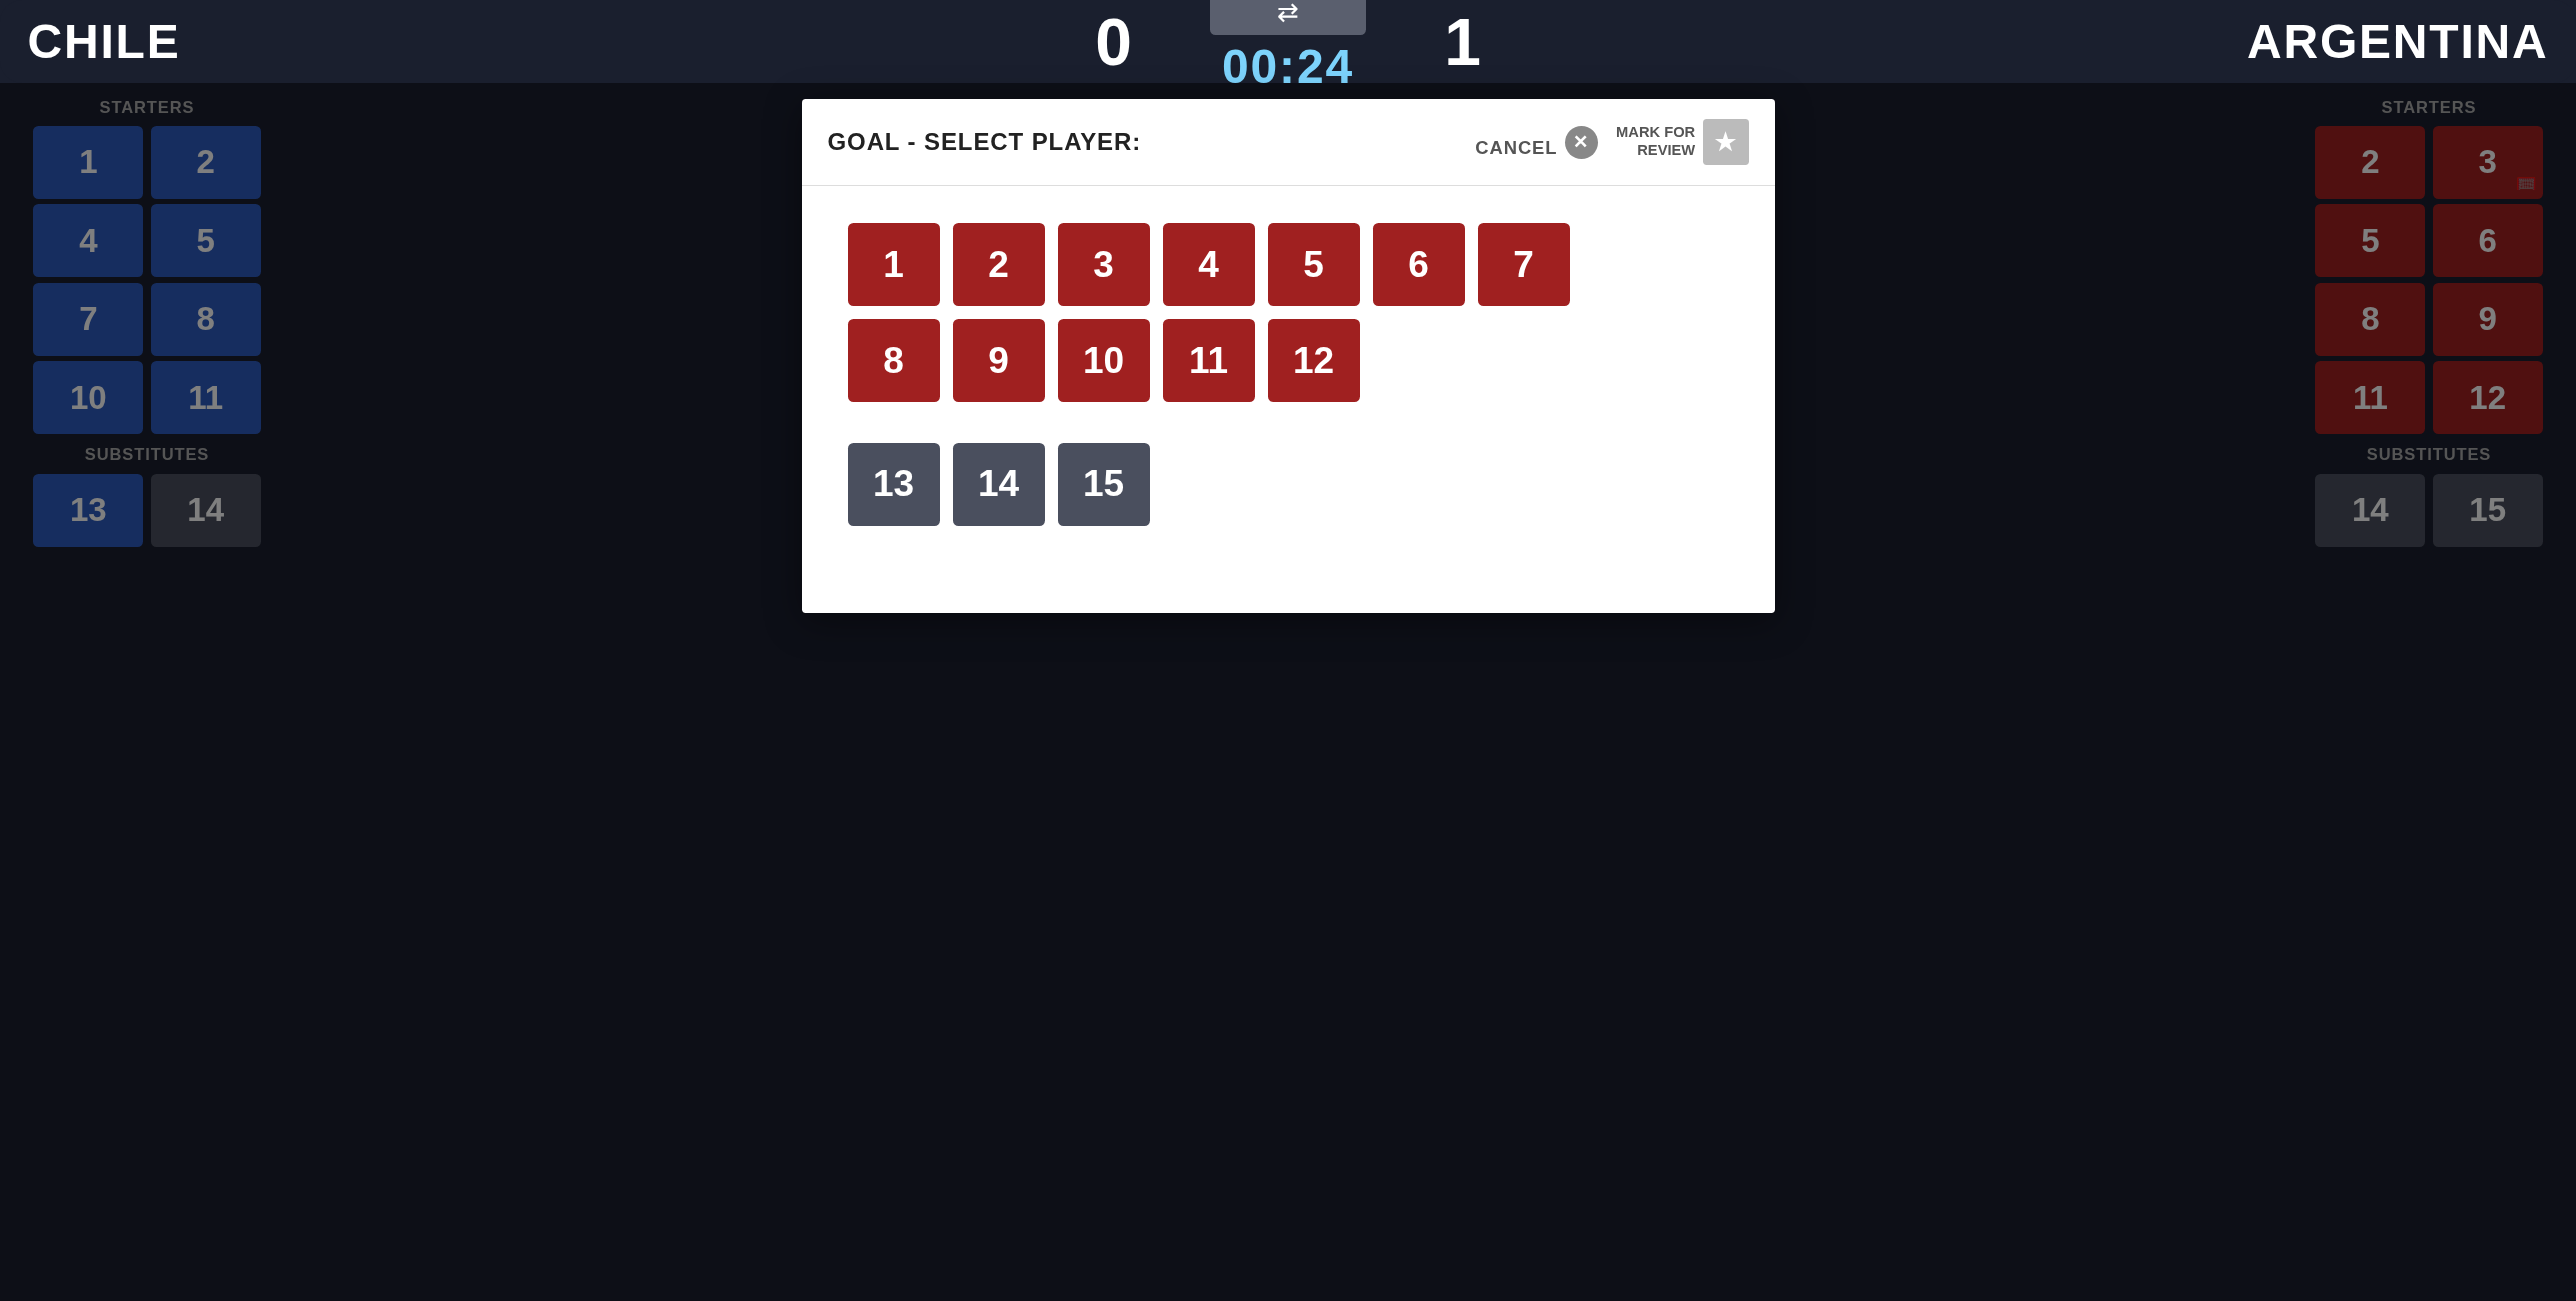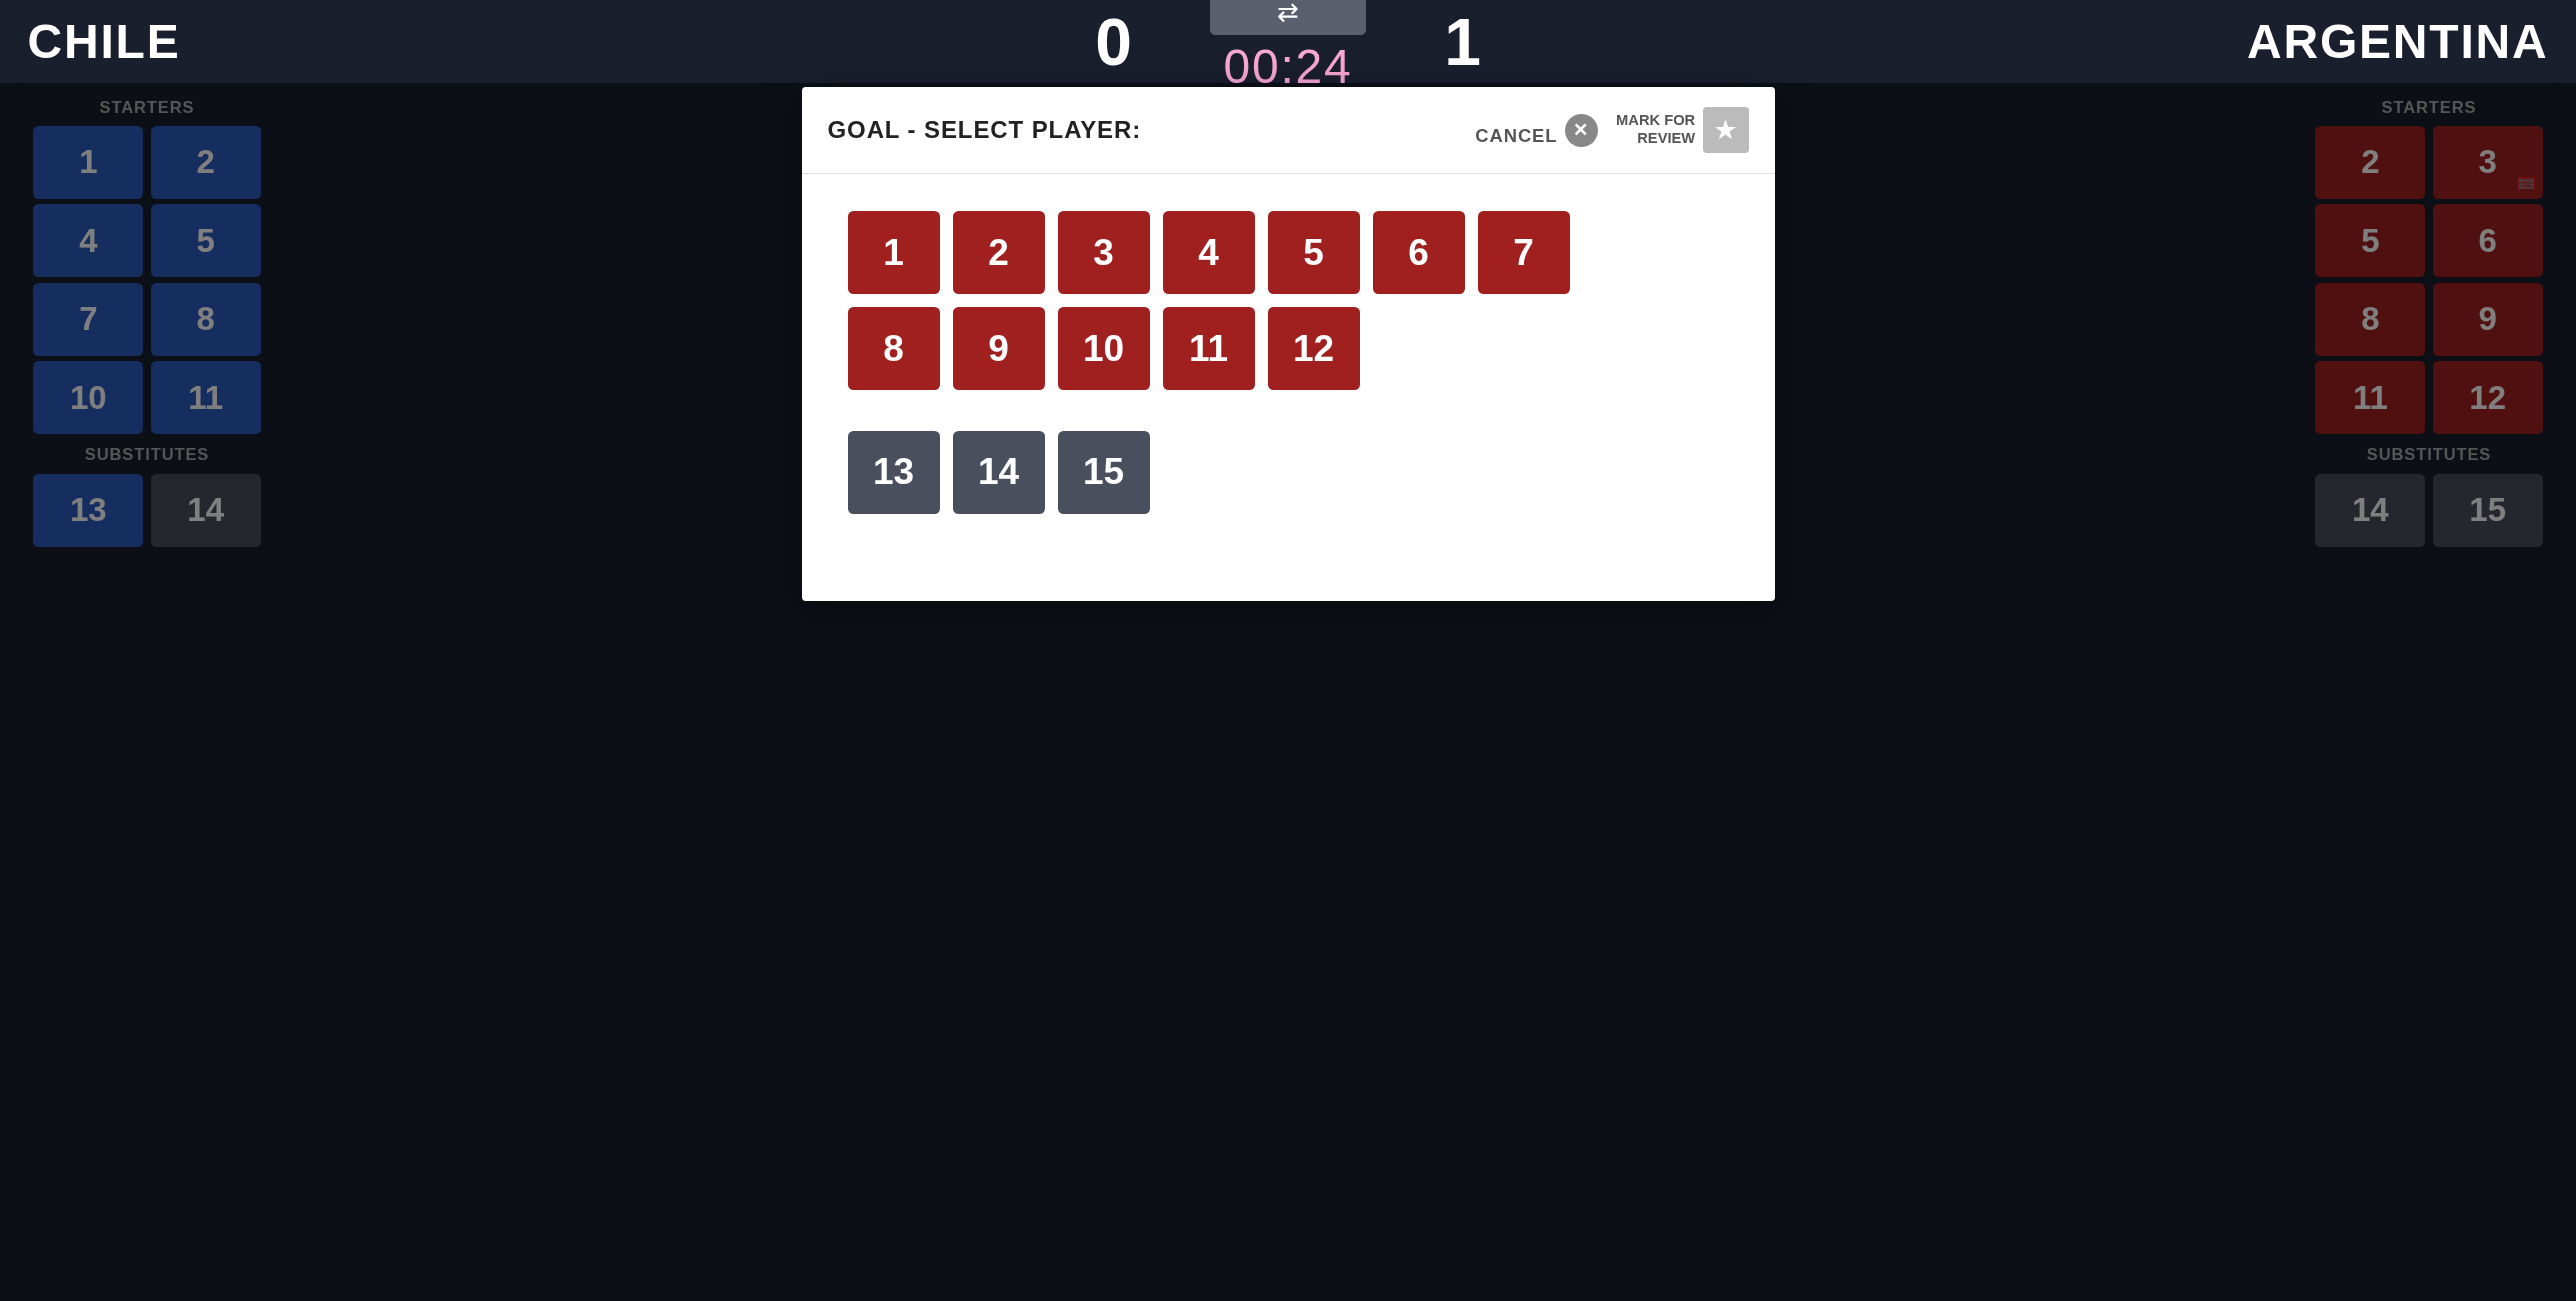--- a/index.html
+++ b/index.html
@@ -72,23 +72,23 @@
       width: 156px;
       height: 46px;
       font-size: 26px;
       cursor: pointer;
       display: flex;
       align-items: center;
       justify-content: center;
       margin-bottom: 3.7px;
     }
     .clock-display {
-      color: #f9a8d4;
+      color: #7dd3fc;
       font-size: 48px;
-      font-weight: 400;
+      font-weight: 700;
       letter-spacing: 1.8px;
     }
 
     
     .main-content {
       display: flex;
       height: calc(100vh - 83px);
       position: relative;
       gap: 18px;
     }
@@ -157,21 +157,21 @@
 
     
     .modal-overlay {
       position: absolute;
       top: 0; left: 0; right: 0; bottom: 0;
       background: rgba(0,0,0,0.5);
       display: flex;
       align-items: flex-start;
       justify-content: center;
       z-index: 100;
-      padding-top: 4px;
+      padding-top: 16px;
     }
     .modal {
       background: white;
       width: 973px;
       min-height: 514px;
       border-radius: 3.7px;
       overflow: hidden;
       box-shadow: 0 7.3px 37px rgba(0,0,0,0.4);
       margin-top: 0;
     }

